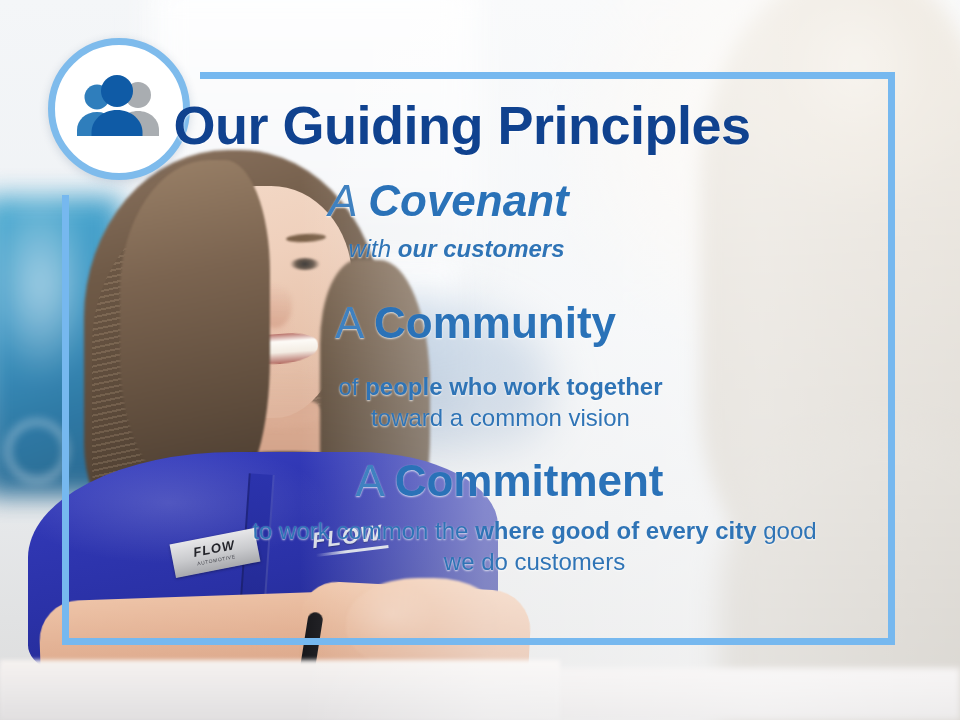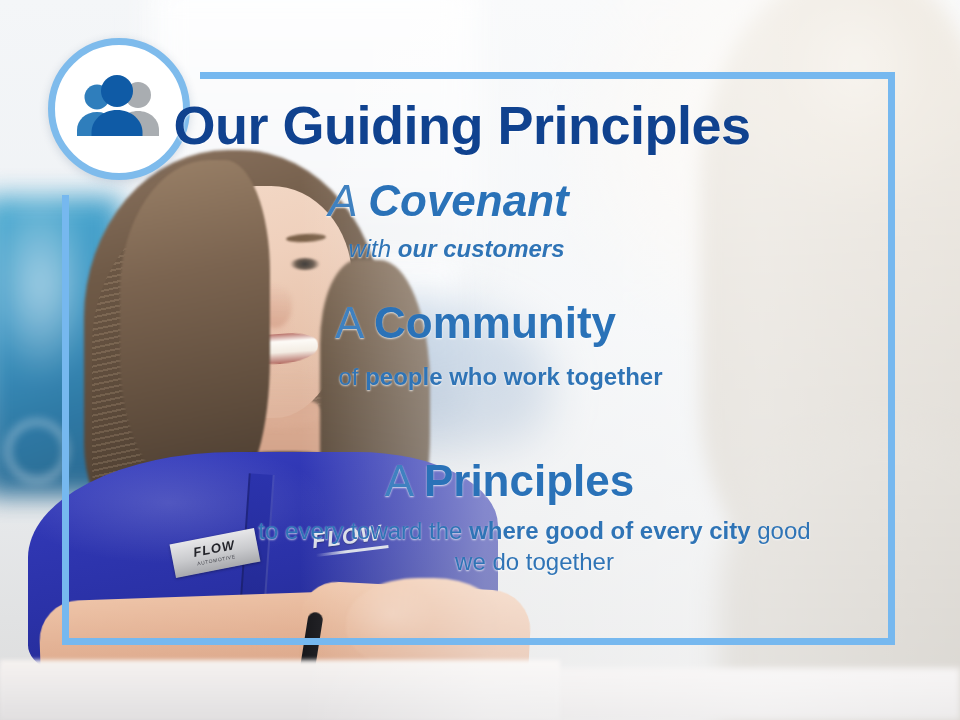--- a/index.html
+++ b/index.html
@@ -381,21 +381,21 @@
     line-height: 1.30;
     color: #2f74b6;
     text-shadow: 0 1px 2px rgba(255,255,255,.8);
   }
   .sub b { font-weight: bold; }
 
   .p1 .headline { text-align: center; padding-right: 60px; }
   .p1 .sub      { text-align: center; padding-right: 44px; margin-top: 8px; }
 
   .p2 .headline { text-align: center; padding-right: 6px; }
-  .p2 .sub      { text-align: center; padding-left: 44px; margin-top: 14px; }
+  .p2 .sub      { text-align: center; padding-left: 44px; margin-top: 24px; }
 
   .p3 .headline { text-align: center; padding-left: 62px; }
   .p3 .sub      { text-align: center; padding-left: 112px; margin-top: 10px; }
 </style>
 </head>
 <body>
 
 <div class="poster">
 
   <div class="photo">
@@ -484,28 +484,29 @@
       </div>
     </div>
 
     <div class="principle p2">
       <div class="headline">
         <span class="lead">A</span>
         <span class="key">Community</span>
       </div>
       <div class="sub">
         <div><span>of </span><b>people who work together</b><span></span></div>
+        <div>toward a common vision</div>
       </div>
     </div>
 
     <div class="principle p3">
       <div class="headline">
         <span class="lead">A</span>
-        <span class="key">Principles</span>
+        <span class="key">Commitment</span>
       </div>
       <div class="sub">
-        <div><span>to every toward the </span><b>where good of every city</b><span> good</span></div>
-        <div>we do together</div>
+        <div><span>to work common the </span><b>where good of every city</b><span> good</span></div>
+        <div>we do customers</div>
       </div>
     </div>
 
   </div>
 </div>
 
 </body></html>

